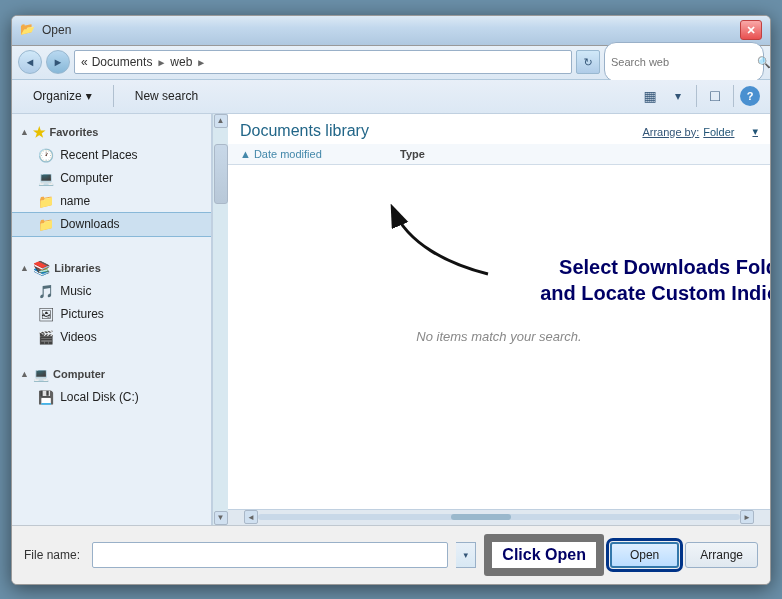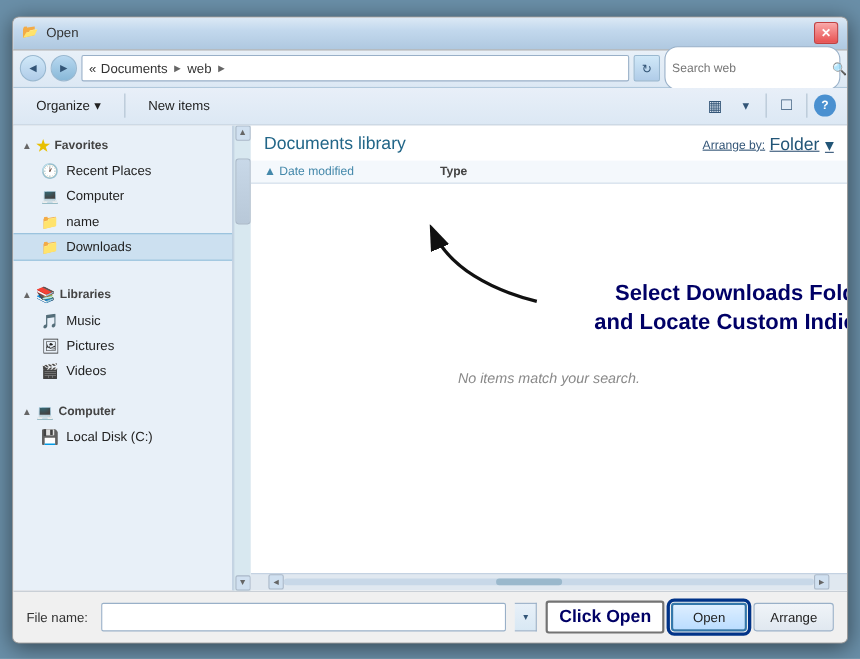--- a/index.html
+++ b/index.html
@@ -370,21 +370,21 @@
     .footer-buttons {
       display: flex;
       gap: 6px;
       align-items: center;
     }
     .click-open-label {
       font-size: 16px;
       font-weight: bold;
       color: #000066;
       background: white;
-      border: 2px solid #737373;
+      border: 8px solid #737373;
       padding: 4px 10px;
       border-radius: 3px;
     }
     .btn-open {
       height: 26px;
       padding: 0 18px;
       background: linear-gradient(180deg, #ddeeff 0%, #bbddff 100%);
       border: 2px solid #3377aa;
       border-radius: 3px;
       cursor: pointer;
@@ -402,25 +402,25 @@
       cursor: pointer;
       font-size: 12px;
       color: #222;
     }
     .sidebar-wrapper {
       display: flex;
       width: 216px;
       min-width: 216px;
     }
     .arrange-btn {
-      font-size: 16px;
+      font-size: 11px;
       color: #225577;
       display: flex;
       align-items: center;
-      gap: 5px;
+      gap: 18px;
       cursor: pointer;
     }
     .favorites-star { color: #e8c000; font-size: 14px; }
     .library-icon { font-size: 14px; color: #4488bb; }
     .computer-icon { font-size: 13px; color: #888; }
   </style>
 </head>
 <body>
 
 <div class="dialog">
@@ -448,21 +448,21 @@
     </div>
   </div>
 
   <div class="toolbar">
     <button class="toolbar-btn">
       <span>Organize</span>
       <span>▾</span>
     </button>
     <div class="toolbar-sep"></div>
     <button class="toolbar-btn">
-      <span>New items</span>
+      <span>New search</span>
     </button>
     <div class="toolbar-right">
       <button class="view-btn" style="font-size:14px;">▦</button>
       <button class="view-btn">▾</button>
       <div class="toolbar-sep"></div>
       <button class="view-btn" style="font-size:16px;">□</button>
       <div class="toolbar-sep"></div>
       <button class="view-btn" style="background:#4a90d0;color:white;border-radius:50%;width:20px;height:20px;border:none;font-weight:bold;font-size:11px;">?</button>
     </div>
   </div>

